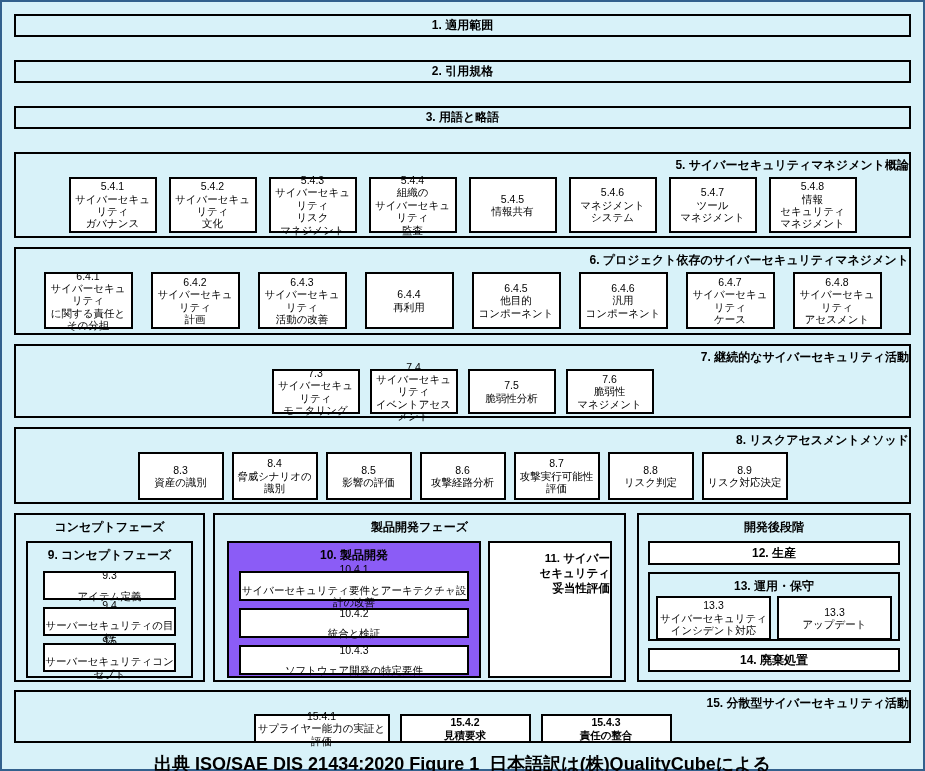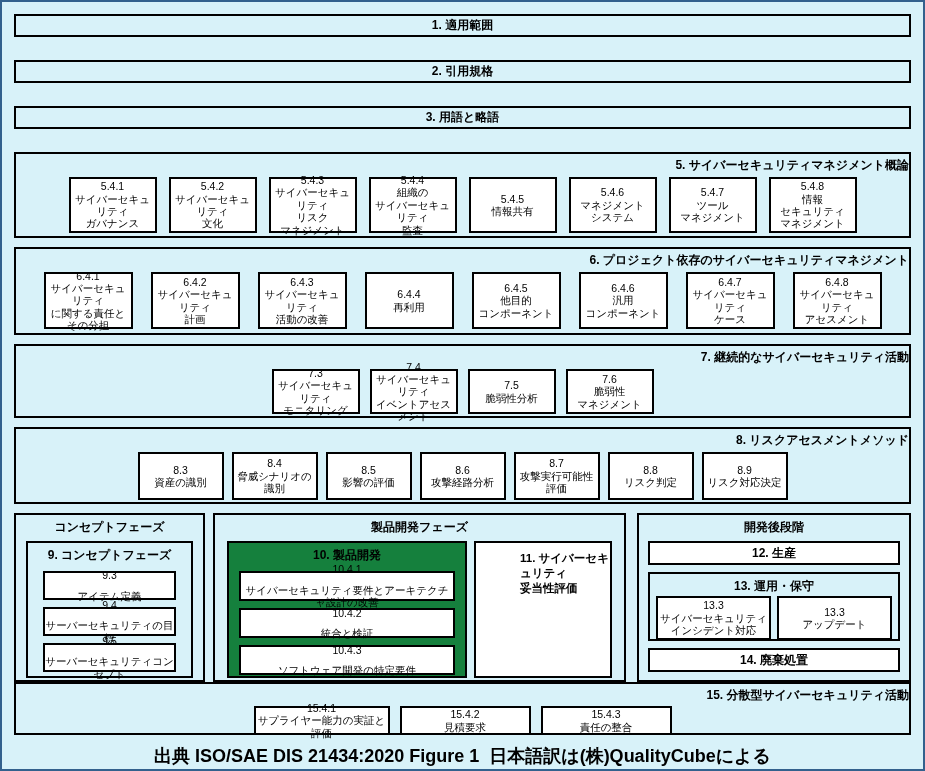--- a/index.html
+++ b/index.html
@@ -21,49 +21,49 @@
     background:#fff; border:2px solid #000; box-sizing:border-box;
     display:flex; flex-direction:column; align-items:center; justify-content:center;
     text-align:center; font-size:10.5px; line-height:1.18;
   }
   .lbl { white-space:pre-line; }
   .s5 { height:86px; } .s5 .boxrow { gap:12px; margin-top:3px; } .s5 .wbox { width:88px; height:56px; }
   .s6 { height:88px; } .s6 .boxrow { gap:18px;  margin-top:3px; } .s6 .wbox { width:89px; height:57px; }
   .s7 { height:74px; } .s7 .boxrow { gap:10px; margin-top:3px; } .s7 .wbox { width:88px; height:45px; }
   .s8 { height:77px; } .s8 .boxrow { gap:8px;  margin-top:3px; } .s8 .wbox { width:86px; height:48px; }
 
-  .bottomrow { display:flex; }
+  .bottomrow { display:flex; margin-bottom:8px; }
   .phase { border:2px solid #000; box-sizing:border-box; height:169px; }
   .phase-label { text-align:center; font-weight:bold; font-size:12px; padding-top:4px; }
   .concept { width:191px; }
   .product { width:413px; margin-left:8px; }
   .postdev { width:274px; margin-left:11px; }
 
   .concept-inner { border:2px solid #000; box-sizing:border-box; margin:5px 10px 0; height:137px; }
   .inner-title { text-align:center; font-weight:bold; font-size:12px; padding-top:4px; }
   .wide { margin:7px 15px 0; height:29px;gap:8px; }
 
   .product-body { display:flex; margin:5px 12px 0; height:137px; }
-  .box10 { border:2px solid #000; box-sizing:border-box; flex:1; background:#15803d; }
+  .box10 { border:2px solid #000; box-sizing:border-box; flex:1; background:#8b5cf6; }
   .box10 .wide { margin:7px 10px 0; height:30px; }
   .box11 {
-    border:2px solid #000; box-sizing:border-box; background:#fff; width:138px; margin-left:7px;
-    text-align:left; font-weight:bold; font-size:11.5px; padding-top:8px; line-height:1.3;padding-left:44px;
+    border:2px solid #000; box-sizing:border-box; background:#fff; width:124px; margin-left:7px;
+    text-align:right; font-weight:bold; font-size:11.5px; padding-top:8px; line-height:1.3;padding-left:44px;
   }
   .postdev-body { margin:5px 9px 0; }
   .hbar {
     border:2px solid #000; box-sizing:border-box; background:#fff; height:24px;
     display:flex; align-items:center; justify-content:center; font-weight:bold; font-size:12px;
   }
   .box13 { border:2px solid #000; box-sizing:border-box; height:69px; margin:7px 0; background:#d8f2f9; }
   .box13-row { display:flex; gap:6px; margin:1px 6px 0; }
   .box13-row .wbox { flex:1; height:44px; }
 
   .s15 { height:53px; } .s15 .boxrow { gap:10px; margin-top:2px; }
-  .s15 .wbox { height:29px; } .s15 .b1 { width:136px; } .s15 .b2, .s15 .b3 { width:131px; }
+  .s15 .wbox { height:29px; } .s15 .b1 { width:136px; } .s15 .b2, .s15 .b3 { width:131px;font-weight:bold; }
 
   .footer { text-align:center; font-weight:bold; font-size:18px; margin-top:4px; white-space:pre; }
 </style>
 </head>
 <body>
 
 <div class="canvas">
 
   <div class="bar">1. 適用範囲</div>
   <div class="bar">2. 引用規格</div>

